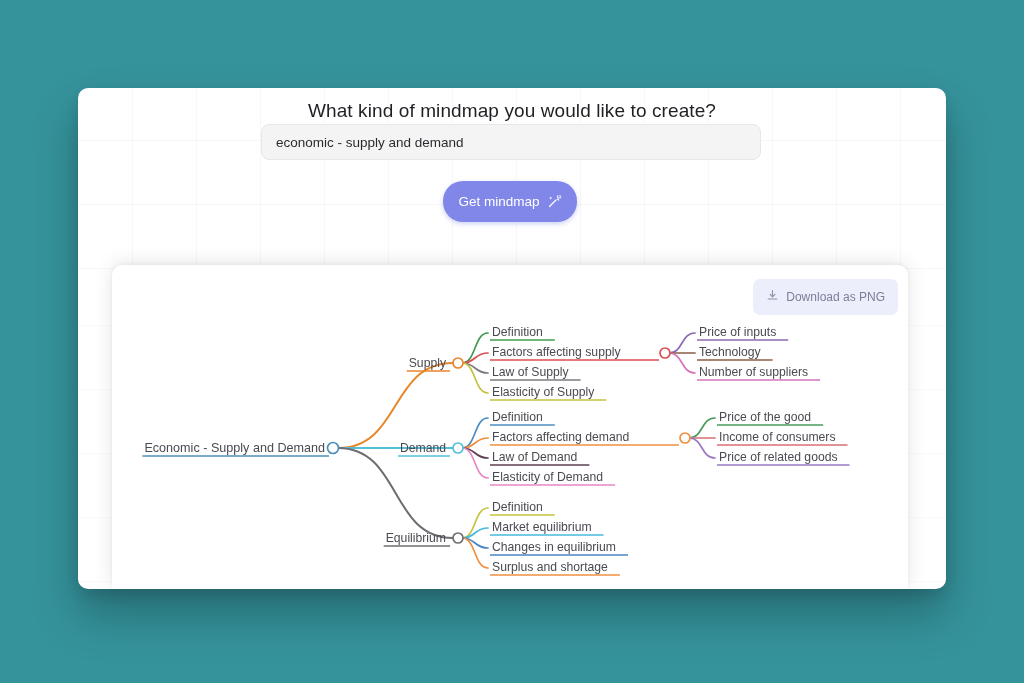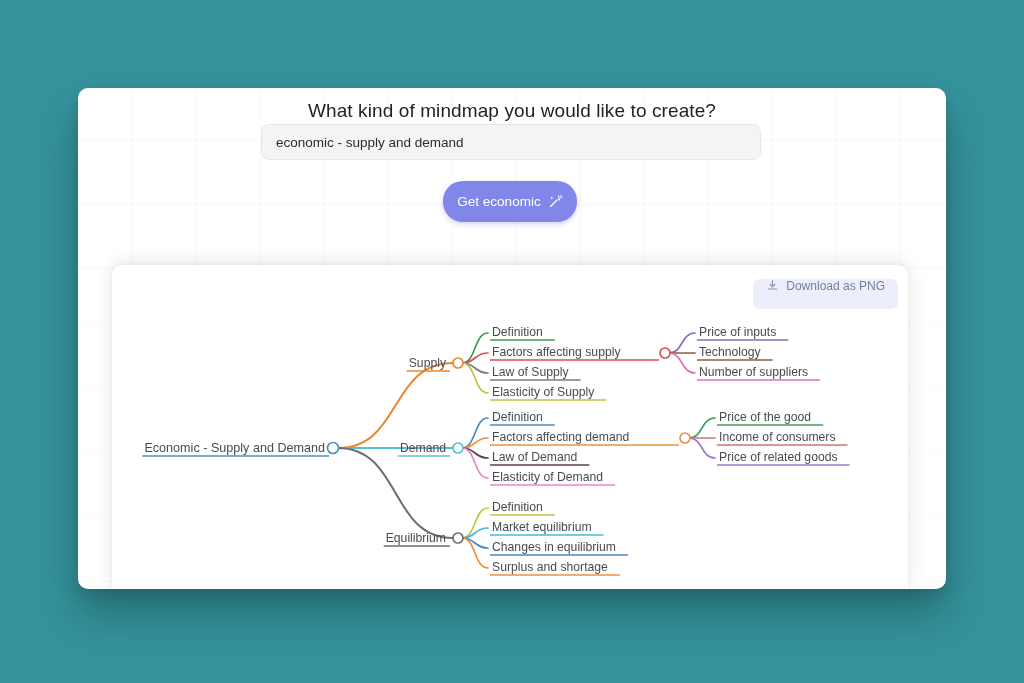--- a/index.html
+++ b/index.html
@@ -94,25 +94,26 @@
     left: 34px; top: 177px;
     width: 796px; height: 324px;
     background: #ffffff;
     border-radius: 10px 10px 0 0;
     box-shadow: 0 -2px 20px rgba(0,0,0,0.10), 0 -1px 4px rgba(0,0,0,0.05);
     overflow: hidden;
   }
   #download-btn {
     position: absolute;
     right: 10px; top: 14px;
-    height: 30px;
+    height: 36px;
     background: #eceefb;
     border: none;
     border-radius: 7px;
     display: flex;
+    align-items: center;
     gap: 7px;
     padding: 0 13px;
     font-family: "Liberation Sans", sans-serif;
     font-size: 12px;
     color: #7b7f97;
     cursor: pointer;
   }
 
   #map-svg { position: absolute; left: 0; top: 0; }
 
@@ -132,21 +133,21 @@
 <div id="app-card">
 
   <div id="grid-bg"></div>
   <div id="grid-bg2"></div>
 
   <div id="prompt-title">What kind of mindmap you would like to create?</div>
 
   <input id="prompt-input" type="text" value="economic - supply and demand" style="">
 
   <button id="get-btn" style="background: rgb(129, 135, 232);">
-    <span>Get economic</span>
+    <span>Get mindmap</span>
     <span class="wand">
       <svg width="15" height="15" viewBox="0 0 24 24" fill="none" stroke="#ffffff" stroke-width="1.9" stroke-linecap="round">
         <path d="M4 20 L14 10"></path>
         <path d="M14.5 9.5 L18.5 5.5 L19.5 6.5 L15.5 10.5 Z" fill="#ffffff" stroke="none"></path>
         <path d="M17 3 v2 M20 6 h2 M17.5 8.5 l1.2 1.2 M20.5 2.5 l1 1"></path>
         <path d="M6 4 l.8 1.6 1.6 .8 -1.6 .8 -.8 1.6 -.8 -1.6 -1.6 -.8 1.6 -.8 z" fill="#ffffff" stroke="none"></path>
       </svg>
     </span>
   </button>
 

